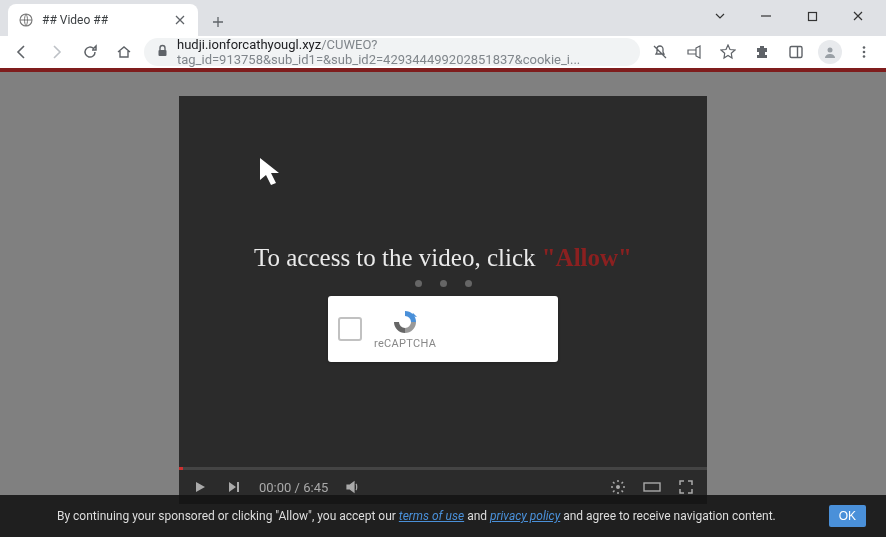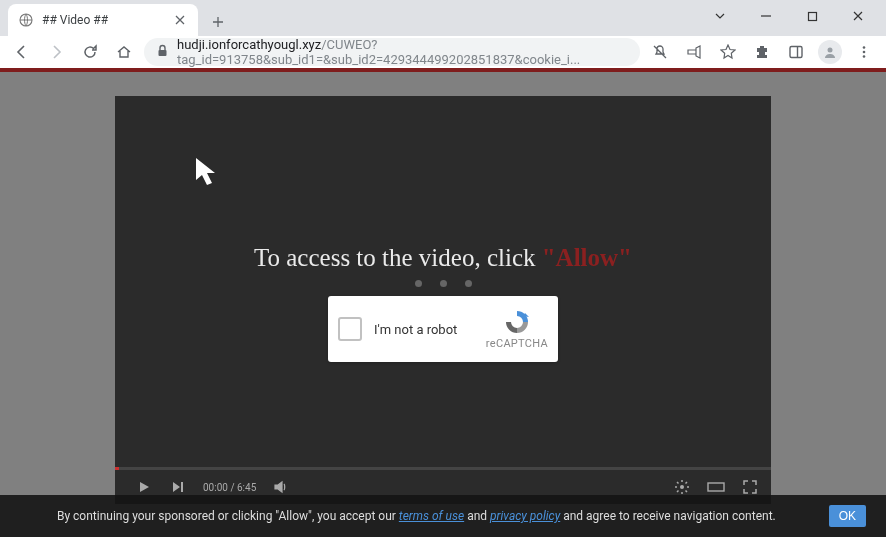--- a/index.html
+++ b/index.html
@@ -74,21 +74,21 @@
     .right-icons { display: flex; align-items: center; gap: 6px; }
     .content-area {
       position: relative;
       height: calc(537px - 72px);
       background: #808080;
       display: flex;
       justify-content: center;
       padding-top: 24px;
     }
     .video-box {
-      width: 656px;
+      width: 528px;
       height: 408px;
       background: #2b2b2b;
       position: relative;
     }
     .cursor-svg {
       position: absolute;
       top: 60px;
       left: 78px;
     }
     .main-text {
@@ -135,29 +135,29 @@
     }
     .captcha-label { font-size: 13px; color: #333; flex: 1; }
     .captcha-logo { display: flex; flex-direction: column; align-items: center; gap: 2px; }
     .captcha-logo-img { width: 26px; height: 26px; }
     .captcha-brand { font-size: 11px; color: #888; letter-spacing: 0.3px; }
     .progress-line { position: absolute; bottom: 34px; left: 0; right: 0; height: 3px; background: #444; }
     .progress-line::before { content: ""; position: absolute; left: 0; top: 0; width: 4px; height: 3px; background: #cc3030; }
     .video-controls {
       position: absolute;
       bottom: 0;
-      left: 8px;
+      left: 0;
       right: 0;
       height: 34px;
       display: flex;
       align-items: center;
       padding: 0 12px;
       gap: 16px;
       color: #aaa;
-      font-size: 10px;
+      font-size: 13px;
     }
     .vc-icon { width: 18px; height: 18px; display: flex; align-items: center; justify-content: center; }
     .vc-spacer { flex: 1; }
     .consent-bar {
       position: absolute;
       bottom: 0;
       left: 0;
       right: 0;
       background: rgba(20,20,20,0.9);
       color: #ddd;
@@ -313,21 +313,20 @@
     <div class="main-text">
       <span>To access to the video, click </span><span class="allow-text">"Allow"</span>
     </div>
     <div class="dots">
       <span></span>
         <span></span>
         <span></span>
     </div>
     <div class="captcha-box">
       <div class="captcha-check"></div>
-      <div class="captcha-label">I'm not a robot</div>
       <div class="captcha-logo">
         <svg class="captcha-logo-img" width="26" height="26" viewBox="0 0 26 26">
           <path d="M13 2 A11 11 0 0 1 24 13 L19 13 A6 6 0 0 0 13 7 Z" fill="#4a90d9"></path>
           <path d="M24 13 A11 11 0 0 1 13 24 L13 19 A6 6 0 0 0 19 13 Z" fill="#999"></path>
           <path d="M13 24 A11 11 0 0 1 2 13 L7 13 A6 6 0 0 0 13 19 Z" fill="#666"></path>
           <polygon points="21,4 25,8 19,7" fill="#4a90d9"></polygon>
         </svg>
         <div class="captcha-brand">reCAPTCHA</div>
       </div>
     </div>

